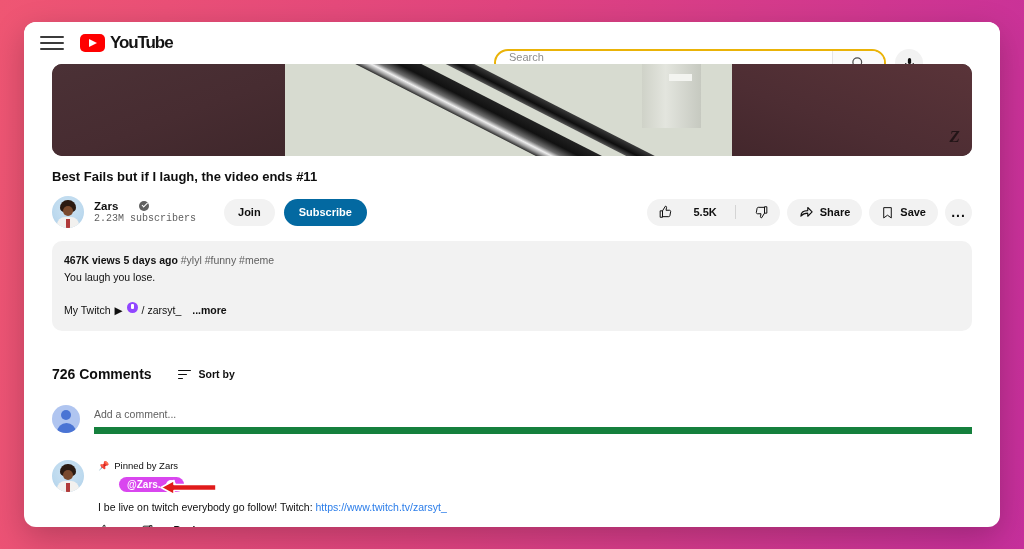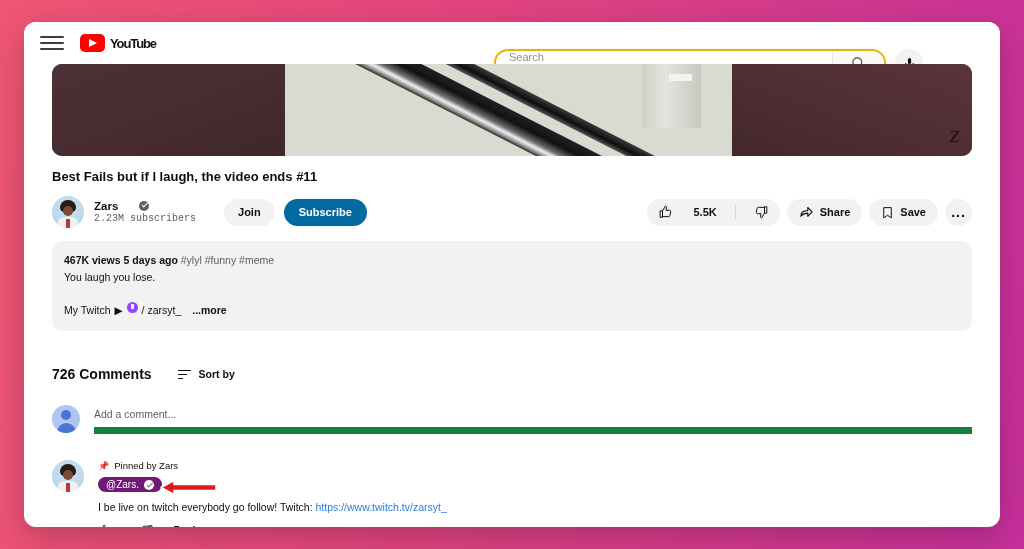--- a/index.html
+++ b/index.html
@@ -42,21 +42,21 @@
     width: 25px; height: 18px; background: #ff0000;
     border-radius: 5px; position: relative;
   }
   .yt-play::after {
     content: ""; position: absolute; left: 9px; top: 4.5px;
     border-left: 8px solid #fff;
     border-top: 4.5px solid transparent;
     border-bottom: 4.5px solid transparent;
   }
   .yt-word {
-    font-size: 13px; font-weight: bold; color: #141414;
+    font-size: 17px; font-weight: bold; color: #141414;
     letter-spacing: -1.1px;
   }
 
   .search-wrap {
     position: absolute; left: 470px; top: 27px;
     display: flex; align-items: center; gap: 9px;
   }
   .search-box {
     display: flex; align-items: flex-start;
     width: 392px; height: 28px;
@@ -241,25 +241,26 @@
   .comment-input::placeholder { color: #606060; }
 
   
   .comment { display: flex; margin-top: 26px; }
   .c-body { margin-left: 14px; flex: 1; position: relative; }
   .pinned { display: flex; align-items: center; gap: 5px; font-size: 9.5px; color: #0f0f0f; }
   .pin-icon { font-size: 9px; color: #0f0f0f; }
   .author-row { display: flex; align-items: center; margin-top: 6px; position: relative; }
   .author-pill {
     display: inline-flex; align-items: center; gap: 5px;
-    background: #701a75; color: #fff;
+    background: #d946ef; color: #fff;
     border-radius: 11px; padding: 2px 8px;
-    font-size: 10px; font-weight: normal;
+    font-size: 10px; font-weight: bold;
     box-shadow: 0 0 0 2px #fff;
     cursor: pointer;
+    margin-left: 21px;
   }
   .verified-w {
     width: 10px; height: 10px; border-radius: 50%;
     background: #fff; position: relative; display: inline-block;
   }
   .verified-w::after {
     content: ""; position: absolute; left: 2.6px; top: 2.7px;
     width: 4.5px; height: 2.4px;
     border-left: 1.3px solid #737373; border-bottom: 1.3px solid #737373;
     transform: rotate(-45deg);

